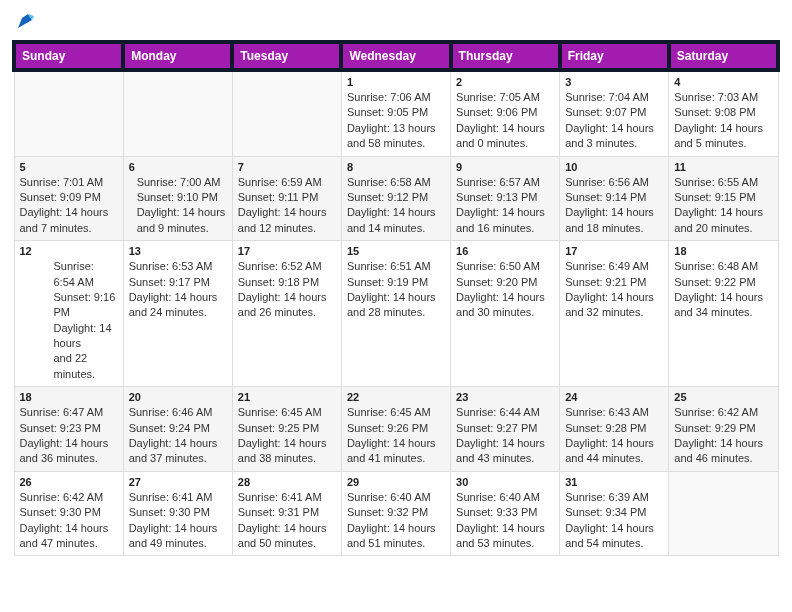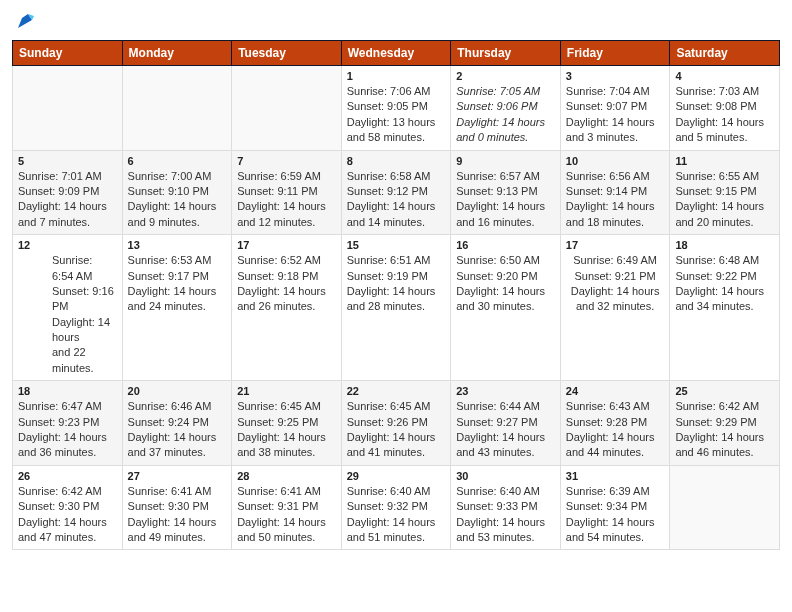--- a/index.html
+++ b/index.html
@@ -49,27 +49,27 @@
     .location {
       font-size: 14px;
       color: #333;
     }
     table {
       width: 100%;
       border-collapse: collapse;
       table-layout: fixed;
     }
     th {
-      background-color: #c2410c;
+      background-color: #a21caf;
       color: #fff;
       text-align: left;
       padding: 5px 6px;
       font-size: 12px;
       font-weight: bold;
-      border: 1px solid #0f172a;
+      border: 4px solid #0f172a;
     }
     td {
       vertical-align: top;
       padding: 4px 5px;
       border: 1px solid #ddd;
       font-size: 9.5px;
       color: #222;
       height: 82px;
       background: #fff;
     }
@@ -132,21 +132,21 @@
           <td class="empty-cell"></td>
           <td>
             <div class="day-num">1</div>
             <div class="day-info" style="white-space: pre-line;">Sunrise: 7:06 AM
 Sunset: 9:05 PM
 Daylight: 13 hours
 and 58 minutes.</div>
           </td>
           <td>
             <div class="day-num">2</div>
-            <div class="day-info" style="white-space: pre-line; font-style: italic;">Sunrise: 7:05 AM
+            <div class="day-info" style="white-space: pre-line;">Sunrise: 7:05 AM
 Sunset: 9:06 PM
 Daylight: 14 hours
 and 0 minutes.</div>
           </td>
           <td>
             <div class="day-num">3</div>
             <div class="day-info" style="white-space: pre-line;">Sunrise: 7:04 AM
 Sunset: 9:07 PM
 Daylight: 14 hours
 and 3 minutes.</div>
@@ -162,21 +162,21 @@
         <tr>
           <td>
             <div class="day-num">5</div>
             <div class="day-info" style="white-space: pre-line;">Sunrise: 7:01 AM
 Sunset: 9:09 PM
 Daylight: 14 hours
 and 7 minutes.</div>
           </td>
           <td>
             <div class="day-num">6</div>
-            <div class="day-info" style="white-space: pre-line;">Sunrise: 7:00 AM
+            <div class="day-info" style="white-space: pre-line; margin-left: 8px;">Sunrise: 7:00 AM
 Sunset: 9:10 PM
 Daylight: 14 hours
 and 9 minutes.</div>
           </td>
           <td>
             <div class="day-num">7</div>
             <div class="day-info" style="white-space: pre-line;">Sunrise: 6:59 AM
 Sunset: 9:11 PM
 Daylight: 14 hours
 and 12 minutes.</div>
@@ -241,21 +241,21 @@
           </td>
           <td>
             <div class="day-num">16</div>
             <div class="day-info" style="white-space: pre-line;">Sunrise: 6:50 AM
 Sunset: 9:20 PM
 Daylight: 14 hours
 and 30 minutes.</div>
           </td>
           <td>
             <div class="day-num">17</div>
-            <div class="day-info" style="white-space: pre-line; text-align: center;">Sunrise: 6:49 AM
+            <div class="day-info" style="white-space: pre-line;">Sunrise: 6:49 AM
 Sunset: 9:21 PM
 Daylight: 14 hours
 and 32 minutes.</div>
           </td>
           <td>
             <div class="day-num">18</div>
             <div class="day-info" style="white-space: pre-line;">Sunrise: 6:48 AM
 Sunset: 9:22 PM
 Daylight: 14 hours
 and 34 minutes.</div>

